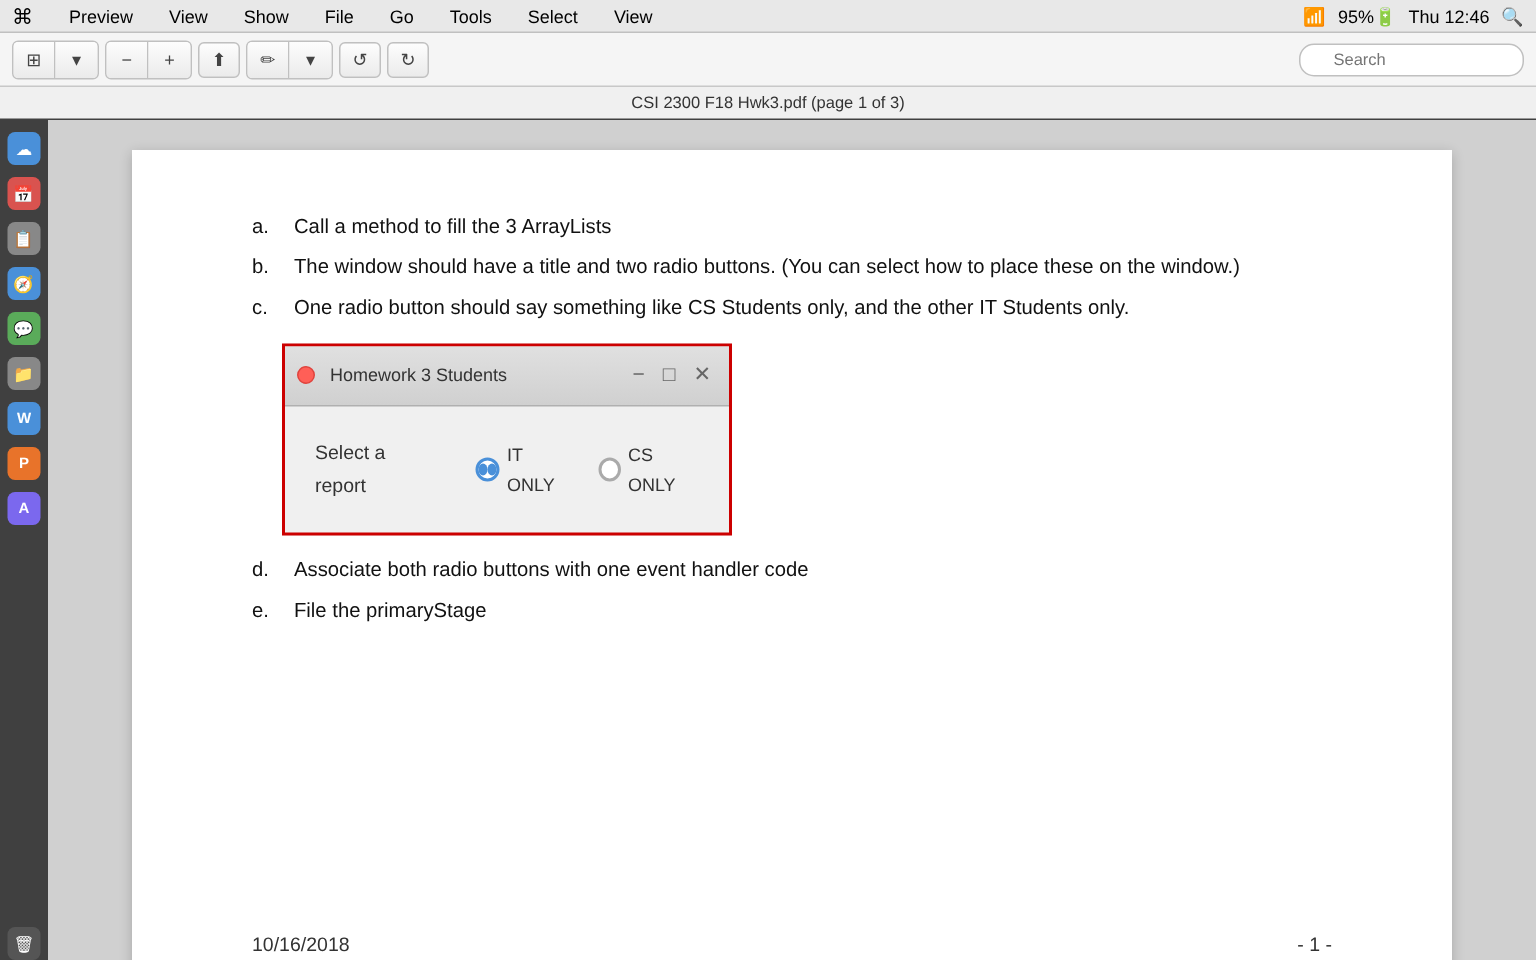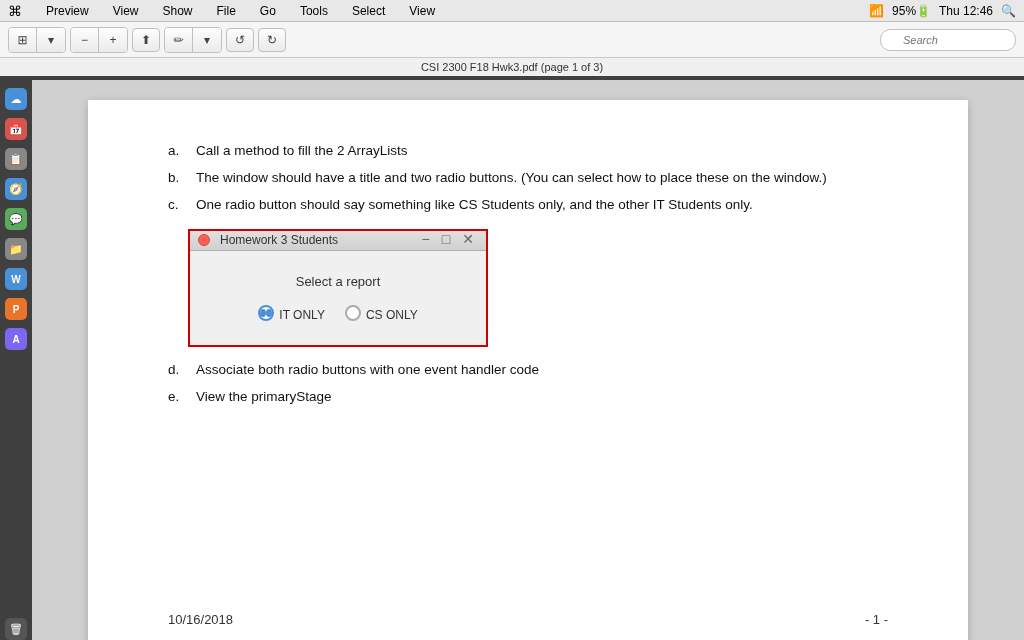--- a/index.html
+++ b/index.html
@@ -79,49 +79,48 @@
     .toolbar-btn-group .toolbar-btn {
       border: none;
       border-radius: 0;
       border-right: 1px solid #c0c0c0;
     }
     .toolbar-btn-group .toolbar-btn:last-child {
       border-right: none;
     }
     .toolbar-spacer { flex: 1; }
     .toolbar-search {
-      width: 136px;
+      width: 150px;
       height: 22px;
       border: 1px solid #c0c0c0;
       border-radius: 10px;
       background: #fff;
       padding: 0 8px 0 22px;
       font-size: 11px;
       color: #888;
       position: relative;
-      font-style: italic;
     }
     .search-wrap {
       position: relative;
       display: flex;
       align-items: center;
     }
     .search-icon-overlay {
       position: absolute;
       left: 7px;
       font-size: 11px;
       color: #999;
       pointer-events: none;
     }
 
     
     .doc-titlebar {
       height: 22px;
       background: #f0f0f0;
-      border-bottom: 4px solid #404040;
+      border-bottom: 1px solid #404040;
       display: flex;
       align-items: center;
       justify-content: center;
       font-size: 11px;
       color: #333;
     }
 
     
     .main-layout {
       display: flex;
@@ -203,21 +202,21 @@
     .mock-window {
       border: 2px solid #cc0000;
       border-radius: 0;
       width: 300px;
       margin: 12px 0 12px 20px;
       background: #f0f0f0;
     }
     .mock-titlebar {
       background: linear-gradient(to bottom, #e0e0e0, #d0d0d0);
       border-bottom: 1px solid #b0b0b0;
-      height: 20px;
+      height: 40px;
       display: flex;
       align-items: center;
       padding: 0 8px;
       gap: 6px;
     }
     .mock-traffic {
       width: 12px;
       height: 12px;
       border-radius: 50%;
       background: #ff5f57;
@@ -238,36 +237,36 @@
     }
     .mock-win-btn {
       font-size: 14px;
       color: #666;
       cursor: pointer;
       padding: 0 4px;
     }
     .mock-body {
       padding: 20px;
       display: flex;
-      flex-direction: column;
-      align-items: center;
-      gap: 12px;
+      flex-direction: row;
+      align-items: center;
+      gap: 28px;
     }
     .mock-label {
       font-size: 13px;
       color: #333;
     }
     .mock-radios {
       display: flex;
       gap: 20px;
       align-items: center;
     }
     .mock-radio {
       display: flex;
-      align-items: flex-start;
+      align-items: center;
       gap: 5px;
       font-size: 12px;
       color: #333;
     }
     .radio-circle {
       width: 16px;
       height: 16px;
       border-radius: 50%;
       border: 2px solid #4a90d9;
       background: #fff;
@@ -364,21 +363,21 @@
     <div style="flex:1;"></div>
     <div class="sidebar-icon darkgray">🗑</div>
   </div>
 
   <div class="doc-area">
     <div class="doc-page">
       <div class="doc-content">
         <ol class="doc-list">
           <li>
             <span class="list-label">a.</span>
-            <span class="list-text">Call a method to fill the 2 ArrayLists</span>
+            <span class="list-text">Call a method to fill the 3 ArrayLists</span>
           </li>
           <li>
             <span class="list-label">b.</span>
             <span class="list-text">The window should have a title and two radio buttons. (You can select how to place these on the window.)</span>
           </li>
           <li>
             <span class="list-label">c.</span>
             <span class="list-text">One radio button should say something like CS Students only, and the other IT Students only.</span>
           </li>
         </ol>
@@ -410,21 +409,21 @@
           </div>
         </div>
 
         <ol class="doc-list">
           <li>
             <span class="list-label">d.</span>
             <span class="list-text">Associate both radio buttons with one event handler code</span>
           </li>
           <li>
             <span class="list-label">e.</span>
-            <span class="list-text">View the primaryStage</span>
+            <span class="list-text">File the primaryStage</span>
           </li>
         </ol>
 
         <div class="page-footer">
           <span>10/16/2018</span>
           <span>- 1 -</span>
         </div>
       </div>
     </div>
   </div>

